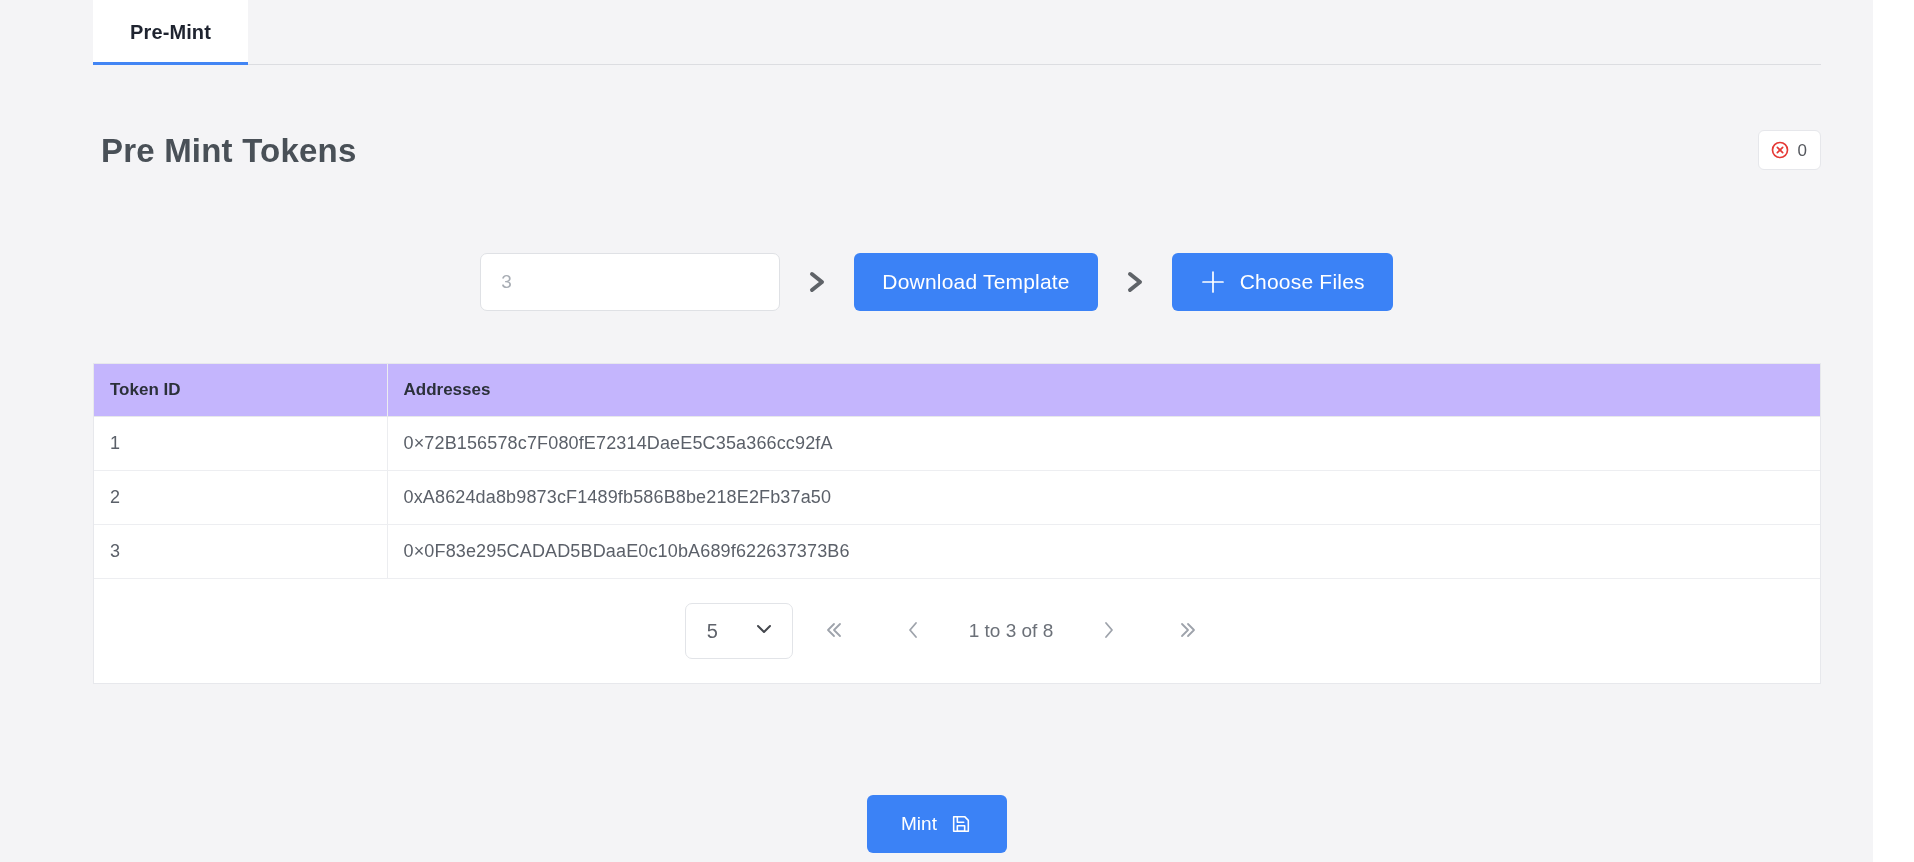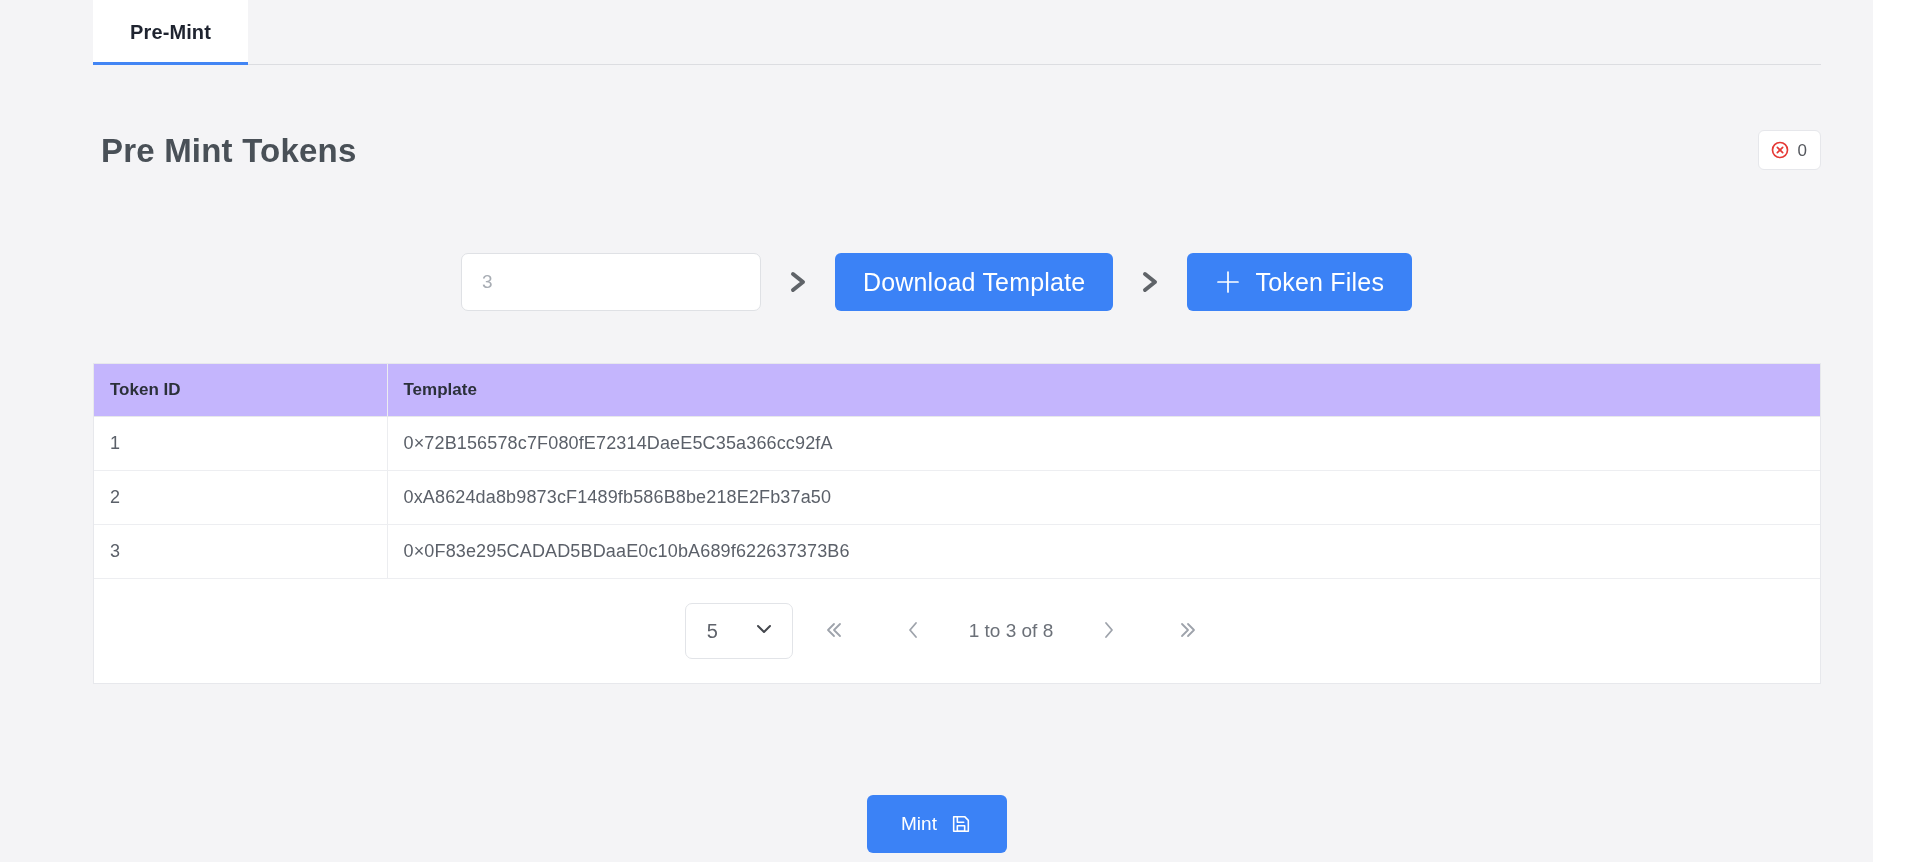--- a/index.html
+++ b/index.html
@@ -133,21 +133,21 @@
     color: #5f6368;
   }
   .chev-sep svg { display: block; }
   .btn-primary {
     height: 58px;
     background: #3b82f6;
     border: none;
     border-radius: 6px;
     color: #ffffff;
     font-family: "Liberation Sans", sans-serif;
-    font-size: 25px;
+    font-size: 21px;
     letter-spacing: .2px;
     padding: 17px 28px;
     cursor: pointer;
     display: flex;
     align-items: center;
     justify-content: center;
     gap: 14px;
     white-space: nowrap;
   }
   .plus-icon { display: block; }
@@ -291,30 +291,30 @@
       </svg>
     </span>
 
     <button class="btn-primary">
       <span>
         <svg class="plus-icon" width="26" height="26" viewBox="0 0 26 26" fill="none" stroke="#ffffff" stroke-width="1.7" stroke-linecap="round">
           <line x1="13" y1="3" x2="13" y2="23"></line>
           <line x1="3" y1="13" x2="23" y2="13"></line>
         </svg>
       </span>
-      <span>Token Files</span>
+      <span>Choose Files</span>
     </button>
   </div>
 
   <div class="table-card">
     <table>
       <thead>
         <tr>
           <th class="col-id">Token ID</th>
-          <th>Template</th>
+          <th>Addresses</th>
         </tr>
       </thead>
       <tbody>
         <tr>
           <td class="col-id">1</td>
           <td>0×72B156578c7F080fE72314DaeE5C35a366cc92fA</td>
         </tr>
         <tr>
           <td class="col-id">2</td>
           <td>0xA8624da8b9873cF1489fb586B8be218E2Fb37a50</td>

